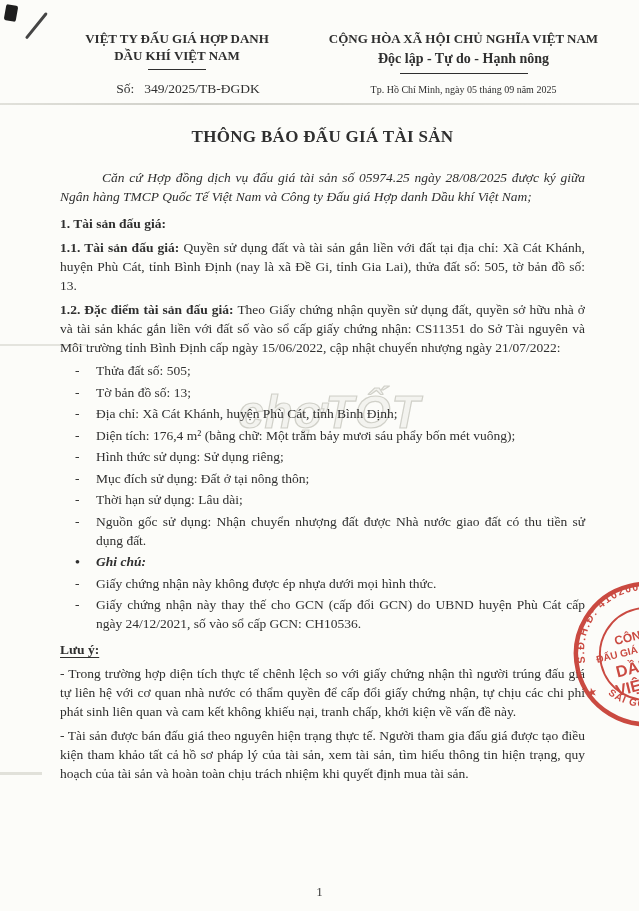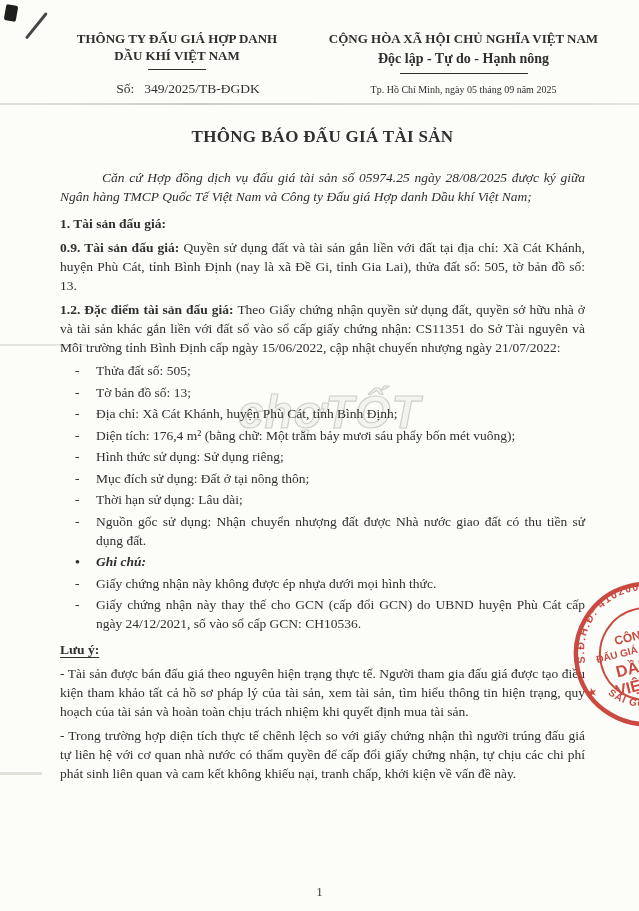--- a/index.html
+++ b/index.html
@@ -69,62 +69,62 @@
   <div class="scan-line"></div>
   <div class="streak-a"></div>
   <div class="streak-b"></div>
 
   <div class="watermark">chợTỐT</div>
 
   <div class="flow">
 
     <div class="hdr">
       <div class="hdr-left">
-        <div class="org">THÔNG TY ĐẤU GIÁ HỢP DANH</div>
+        <div class="org">VIỆT TY ĐẤU GIÁ HỢP DANH</div>
         <div class="org">DẦU KHÍ VIỆT NAM</div>
         <div class="u-short"></div>
         <div class="doc-no">Số:   349/2025/TB-ĐGDK</div>
       </div>
       <div class="hdr-right">
         <div class="republic">CỘNG HÒA XÃ HỘI CHỦ NGHĨA VIỆT NAM</div>
         <div class="motto">Độc lập - Tự do - Hạnh nông</div>
         <div class="u-long"></div>
         <div class="place-date">Tp. Hồ Chí Minh, ngày 05 tháng 09 năm 2025</div>
       </div>
     </div>
 
     <div class="title">THÔNG BÁO ĐẤU GIÁ TÀI SẢN</div>
 
     <div class="preamble">Căn cứ Hợp đồng dịch vụ đấu giá tài sản số 05974.25 ngày 28/08/2025 được ký giữa Ngân hàng TMCP Quốc Tế Việt Nam và Công ty Đấu giá Hợp danh Dầu khí Việt Nam;</div>
 
 
     <div class="h1">1. Tài sản đấu giá:</div>
 
-    <div class="para"><span class="lbl">0.9. Tài sản đấu giá:</span> <span>Quyền sử dụng đất và tài sản gắn liền với đất tại địa chỉ: Xã Cát Khánh, huyện Phù Cát, tỉnh Bình Định (nay là xã Đề Gi, tỉnh Gia Lai), thửa đất số: 505, tờ bản đồ số: 13.</span></div>
+    <div class="para"><span class="lbl">1.1. Tài sản đấu giá:</span> <span>Quyền sử dụng đất và tài sản gắn liền với đất tại địa chỉ: Xã Cát Khánh, huyện Phù Cát, tỉnh Bình Định (nay là xã Đề Gi, tỉnh Gia Lai), thửa đất số: 505, tờ bản đồ số: 13.</span></div>
 
     <div class="para"><span class="lbl">1.2. Đặc điểm tài sản đấu giá:</span> <span>Theo Giấy chứng nhận quyền sử dụng đất, quyền sở hữu nhà ở và tài sản khác gắn liền với đất số vào sổ cấp giấy chứng nhận: CS11351 do Sở Tài nguyên và Môi trường tỉnh Bình Định cấp ngày 15/06/2022, cập nhật chuyển nhượng ngày 21/07/2022:</span></div>
 
     <div class="list">
       <div class="li"><span class="mark">-</span><span>Thửa đất số: 505;</span></div>
       <div class="li"><span class="mark">-</span><span>Tờ bản đồ số: 13;</span></div>
       <div class="li"><span class="mark">-</span><span>Địa chỉ: Xã Cát Khánh, huyện Phù Cát, tỉnh Bình Định;</span></div>
       <div class="li"><span class="mark">-</span><span>Diện tích: 176,4 m² (bằng chữ: Một trăm bảy mươi sáu phẩy bốn mét vuông);</span></div>
       <div class="li"><span class="mark">-</span><span>Hình thức sử dụng: Sử dụng riêng;</span></div>
       <div class="li"><span class="mark">-</span><span>Mục đích sử dụng: Đất ở tại nông thôn;</span></div>
       <div class="li"><span class="mark">-</span><span>Thời hạn sử dụng: Lâu dài;</span></div>
       <div class="li"><span class="mark">-</span><span>Nguồn gốc sử dụng: Nhận chuyển nhượng đất được Nhà nước giao đất có thu tiền sử dụng đất.</span></div>
 
       <div class="li note-head"><span class="mark">•</span><span>Ghi chú:</span></div>
       <div class="li"><span class="mark">-</span><span>Giấy chứng nhận này không được ép nhựa dưới mọi hình thức.</span></div>
       <div class="li"><span class="mark">-</span><span>Giấy chứng nhận này thay thế cho GCN (cấp đổi GCN) do UBND huyện Phù Cát cấp ngày 24/12/2021, số vào sổ cấp GCN: CH10536.</span></div>
     </div>
 
     <div class="attn-head"><span>Lưu ý:</span></div>
+    <div class="attn-p">- Trong trường hợp diện tích thực tế chênh lệch so với giấy chứng nhận thì người trúng đấu giá tự liên hệ với cơ quan nhà nước có thẩm quyền để cấp đổi giấy chứng nhận, tự chịu các chi phí phát sinh liên quan và cam kết không khiếu nại, tranh chấp, khởi kiện về vấn đề này.</div>
     <div class="attn-p">- Tài sản được bán đấu giá theo nguyên hiện trạng thực tế. Người tham gia đấu giá được tạo điều kiện tham khảo tất cả hồ sơ pháp lý của tài sản, xem tài sản, tìm hiểu thông tin hiện trạng, quy hoạch của tài sản và hoàn toàn chịu trách nhiệm khi quyết định mua tài sản.</div>
-    <div class="attn-p">- Trong trường hợp diện tích thực tế chênh lệch so với giấy chứng nhận thì người trúng đấu giá tự liên hệ với cơ quan nhà nước có thẩm quyền để cấp đổi giấy chứng nhận, tự chịu các chi phí phát sinh liên quan và cam kết không khiếu nại, tranh chấp, khởi kiện về vấn đề này.</div>
 
   </div>
 
   <div class="page-num">1</div>
 
   <div class="stamp">
     <svg width="152" height="152" viewBox="0 0 152 152">
       <g transform="rotate(-14 76 76)" fill="#c5372e" font-family="Liberation Sans, DejaVu Sans, sans-serif">
         <circle cx="76" cy="76" r="70" fill="none" stroke="#c5372e" stroke-width="4.5"></circle>
         <circle cx="76" cy="76" r="46" fill="none" stroke="#c5372e" stroke-width="2"></circle>

